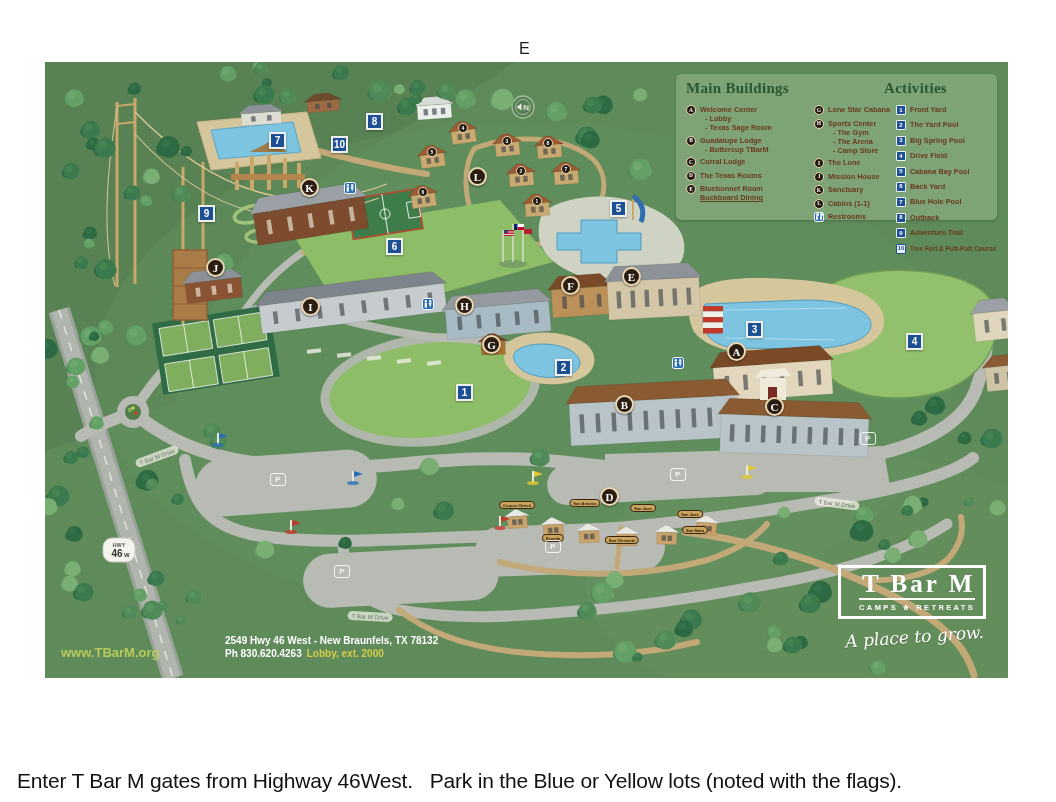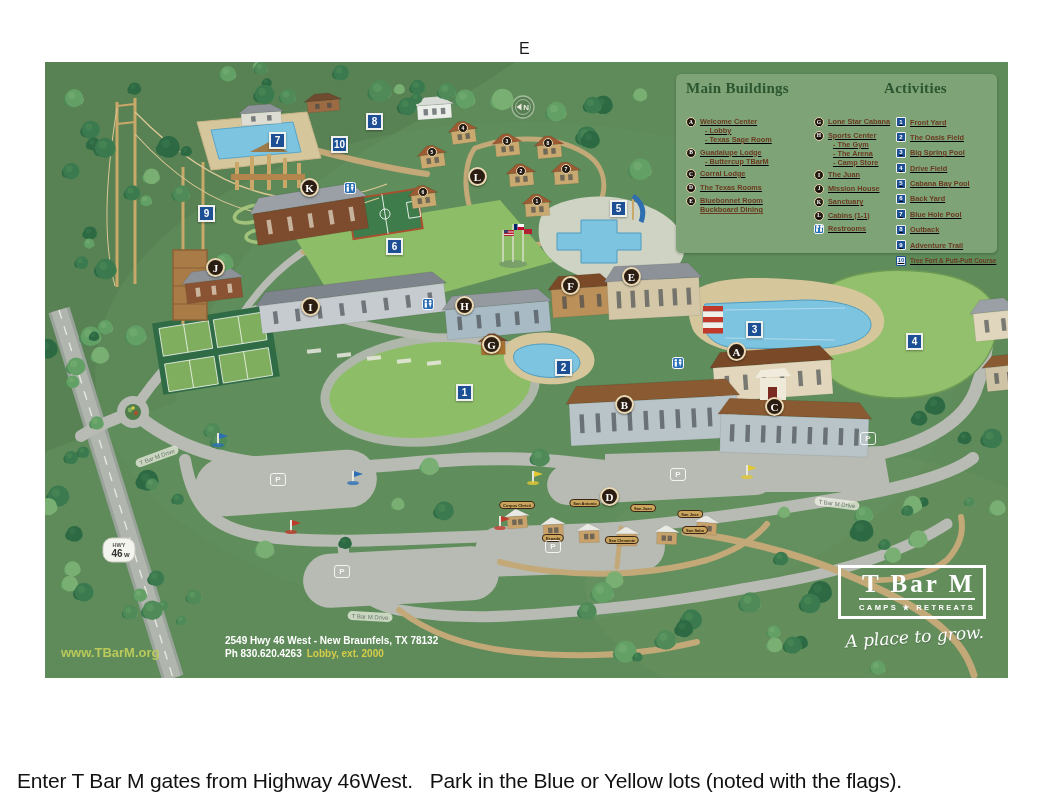--- a/index.html
+++ b/index.html
@@ -22,41 +22,41 @@
     border:1px solid #3a2414;border-radius:4px;color:#2a1a0c;font-size:4px;font-weight:bold;white-space:nowrap;}
   .mk-p{width:16px;height:13px;margin:-7px 0 0 -8px;border:1.5px solid #fff;border-radius:3px;
     color:#fff;font-size:8px;font-weight:bold;opacity:.85;}
   .mk-road{height:9px;transform:translateX(-50%);padding:0 4px;background:rgba(242,242,232,.72);
     border-radius:5px;color:#68766a;font-size:6px;white-space:nowrap;}
   .mk-flag{width:2px;height:12px;background:#e6e6dc;margin:-12px 0 0 -1px;}
   .mk-flag i{position:absolute;left:1.5px;top:-0.5px;width:0;height:0;border-top:3.2px solid transparent;
     border-bottom:3.2px solid transparent;border-left:9px solid #c00;}
   .mk-flag b{position:absolute;left:-5px;top:10px;width:12px;height:4px;border-radius:50%;opacity:.8;background:#c00;}
   
-  #legend{position:absolute;left:631px;top:12px;width:321px;height:179px;background:#7da377;
+  #legend{position:absolute;left:631px;top:12px;width:321px;height:146px;background:#7da377;
     border-radius:5px;box-shadow:0 1px 3px rgba(0,0,0,.25);padding:6px 10px;box-sizing:border-box;}
   .legend-head{display:flex;}
   .lg-title{font-family:"Liberation Serif",serif;font-weight:bold;color:#2c5630;font-size:15px;letter-spacing:.3px;}
   .lg-title.main{width:198px;}
-  .legend-cols{display:flex;margin-top:20px;text-decoration:underline;}
+  .legend-cols{display:flex;margin-top:8px;}
   #lg-col1{width:128px;}
   #lg-col2{width:82px;}
   #lg-col3{width:91px;}
   .lg-item{display:flex;margin-bottom:3.5px;color:#6b3a22;font-weight:bold;font-size:7.3px;line-height:9px;}
   .lg-item .txt{flex:1;}
   .lg-item .sub{display:block;padding-left:5px;}
   .lg-item .u{text-decoration:underline;}
   .lbadge{flex:0 0 10px;width:10px;height:10px;border-radius:50%;background:#241a12;border:1px solid #ead9b4;
     color:#fff;font-size:5.5px;font-family:"Liberation Serif",serif;display:flex;align-items:center;
     justify-content:center;margin-right:4px;box-sizing:border-box;}
   .nbadge{flex:0 0 10px;width:10px;height:10px;background:#1d4f94;border:1px solid #f0f2ef;color:#fff;
     font-size:6px;font-weight:bold;display:flex;align-items:center;justify-content:center;margin-right:4px;
     border-radius:1px;box-sizing:border-box;}
   .nbadge.n10{background:#edf1f7;color:#1d4f94;border-color:#1d4f94;}
-  .act-item{margin-bottom:5.4px;white-space:nowrap;align-items:center;}
+  .act-item{margin-bottom:5.4px;white-space:nowrap;align-items:flex-start;}
   .wcbadge{flex:0 0 10px;width:10px;height:10px;border-radius:2px;background:#2a6fb5;border:1px solid #f0f2ef;
     display:flex;gap:2px;align-items:flex-end;justify-content:center;margin-right:4px;box-sizing:border-box;}
   .wcbadge i{display:block;width:2px;height:4px;background:#fff;border-radius:1px;margin-bottom:1px;position:relative;}
   .wcbadge i:after{content:'';position:absolute;top:-3px;left:-0.5px;width:3px;height:3px;border-radius:50%;background:#fff;}
   
   #logo{position:absolute;left:793px;top:503px;width:146px;text-align:right;color:#fff;}
   .logo-box{border:3px solid #fff;padding:2px 8px 4px;display:inline-block;}
   .logo-title{font-family:"Liberation Serif",serif;font-weight:bold;font-size:25px;letter-spacing:3px;line-height:27px;white-space:nowrap;}
   .logo-sub{border-top:2px solid #fff;margin-top:1px;padding-top:3px;font-size:7.5px;letter-spacing:2.4px;font-weight:bold;white-space:nowrap;margin-left:10px;}
   .logo-tag{margin-top:8px;font-family:"DejaVu Serif",serif;font-style:italic;font-size:17px;
@@ -1363,21 +1363,21 @@
             <div class="lg-item">
               <span class="lbadge">G</span>
               <span class="txt">Lone Star Cabana</span>
             </div>
             <div class="lg-item">
               <span class="lbadge">H</span>
               <span class="txt">Sports Center<span class="sub">- The Gym</span><span class="sub">- The Arena</span><span class="sub">- Camp Store</span></span>
             </div>
             <div class="lg-item">
               <span class="lbadge">I</span>
-              <span class="txt">The Juan</span>
+              <span class="txt">The Lone</span>
             </div>
             <div class="lg-item">
               <span class="lbadge">J</span>
               <span class="txt">Mission House</span>
             </div>
             <div class="lg-item">
               <span class="lbadge">K</span>
               <span class="txt">Sanctuary</span>
             </div>
             <div class="lg-item">
@@ -1392,21 +1392,21 @@
               <span class="txt">Restrooms</span>
             </div>
           </div>
         <div class="col" id="lg-col3">
             <div class="lg-item act-item">
               <span class="nbadge">1</span>
               <span>Front Yard</span>
             </div>
             <div class="lg-item act-item">
               <span class="nbadge">2</span>
-              <span>The Oasis Field</span>
+              <span>The Yard Pool</span>
             </div>
             <div class="lg-item act-item">
               <span class="nbadge">3</span>
               <span>Big Spring Pool</span>
             </div>
             <div class="lg-item act-item">
               <span class="nbadge">4</span>
               <span>Drive Field</span>
             </div>
             <div class="lg-item act-item">

